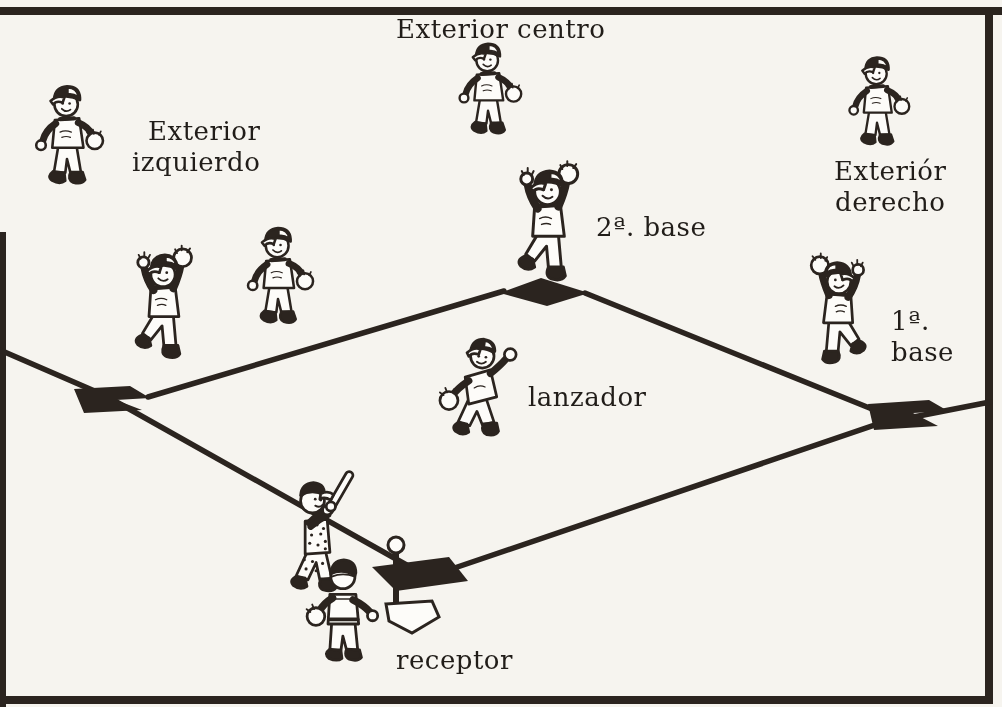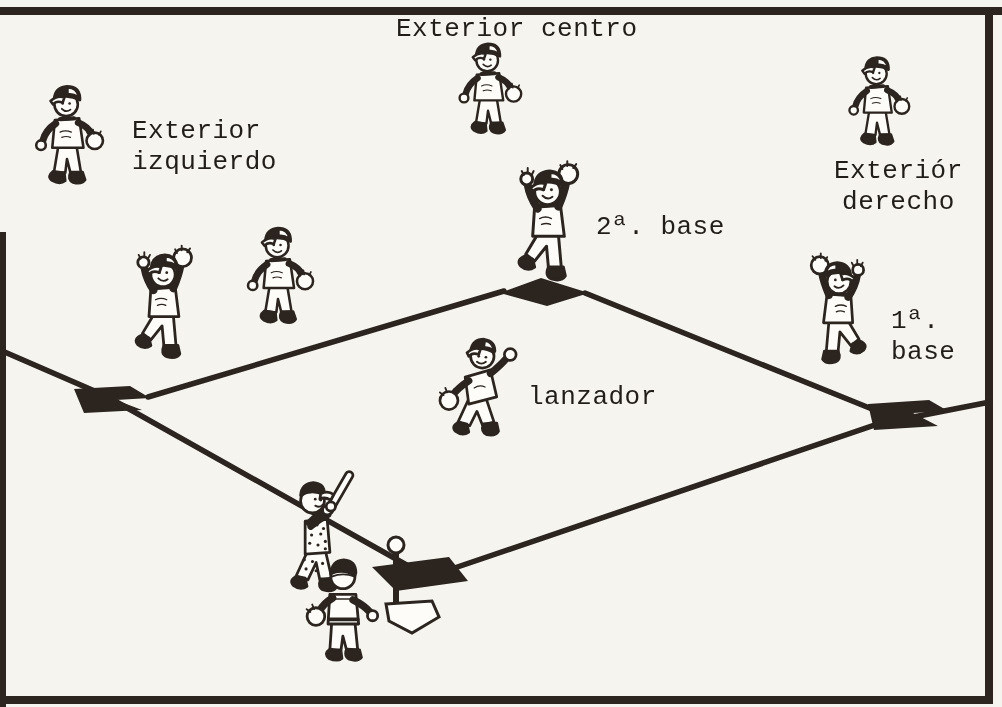--- a/index.html
+++ b/index.html
@@ -7,24 +7,24 @@
     position:relative;width:1002px;height:707px;overflow:hidden;
     background:#f6f4ef;
     font-family:"DejaVu Serif", serif;
   }
   .field{position:absolute;left:0;top:0;width:1002px;height:707px;z-index:1;}
   .fig{position:absolute;z-index:2;}
   .fig svg{width:100%;height:100%;display:block;}
   .lbl{
     position:absolute;z-index:3;
     font-size:26px;line-height:1.18;letter-spacing:0.5px;
-    color:#211d19;white-space:pre-line;font-family:Liberation Mono, monospace;
+    color:#211d19;white-space:pre-line;
   }
   #lbl-cf{left:396px;top:14px;}
-  #lbl-lf{left:132px;top:116px;}
+  #lbl-lf{left:132px;top:116px;text-align:right;}
   #lbl-rf{left:834px;top:156px;text-align:center;}
   #lbl-2b{left:596px;top:212px;}
   #lbl-ss{left:312px;top:226px;}
   #lbl-3b{left:26px;top:304px;}
   #lbl-1b{left:891px;top:306px;width:80px;text-align:left;}
   #lbl-p{left:528px;top:382px;}
   #lbl-c{left:396px;top:645px;}
   #fig-cf{left:452px;top:38px;width:72px;height:104px;}
   #fig-lf{left:28px;top:80px;width:78px;height:113px;}
   #fig-rf{left:842px;top:52px;width:70px;height:101px;}
@@ -245,14 +245,15 @@
 
   <div class="lbl" id="lbl-cf">Exterior centro</div>
   <div class="lbl" id="lbl-lf">Exterior
 izquierdo</div>
   <div class="lbl" id="lbl-rf">Exteriór
 derecho</div>
   <div class="lbl" id="lbl-2b">2ª. base</div>
   <div class="lbl" id="lbl-1b">1ª.
 base</div>
   <div class="lbl" id="lbl-p">lanzador</div>
+  <div class="lbl" id="lbl-c">receptor</div>
 
 </div>
 
 </body></html>

